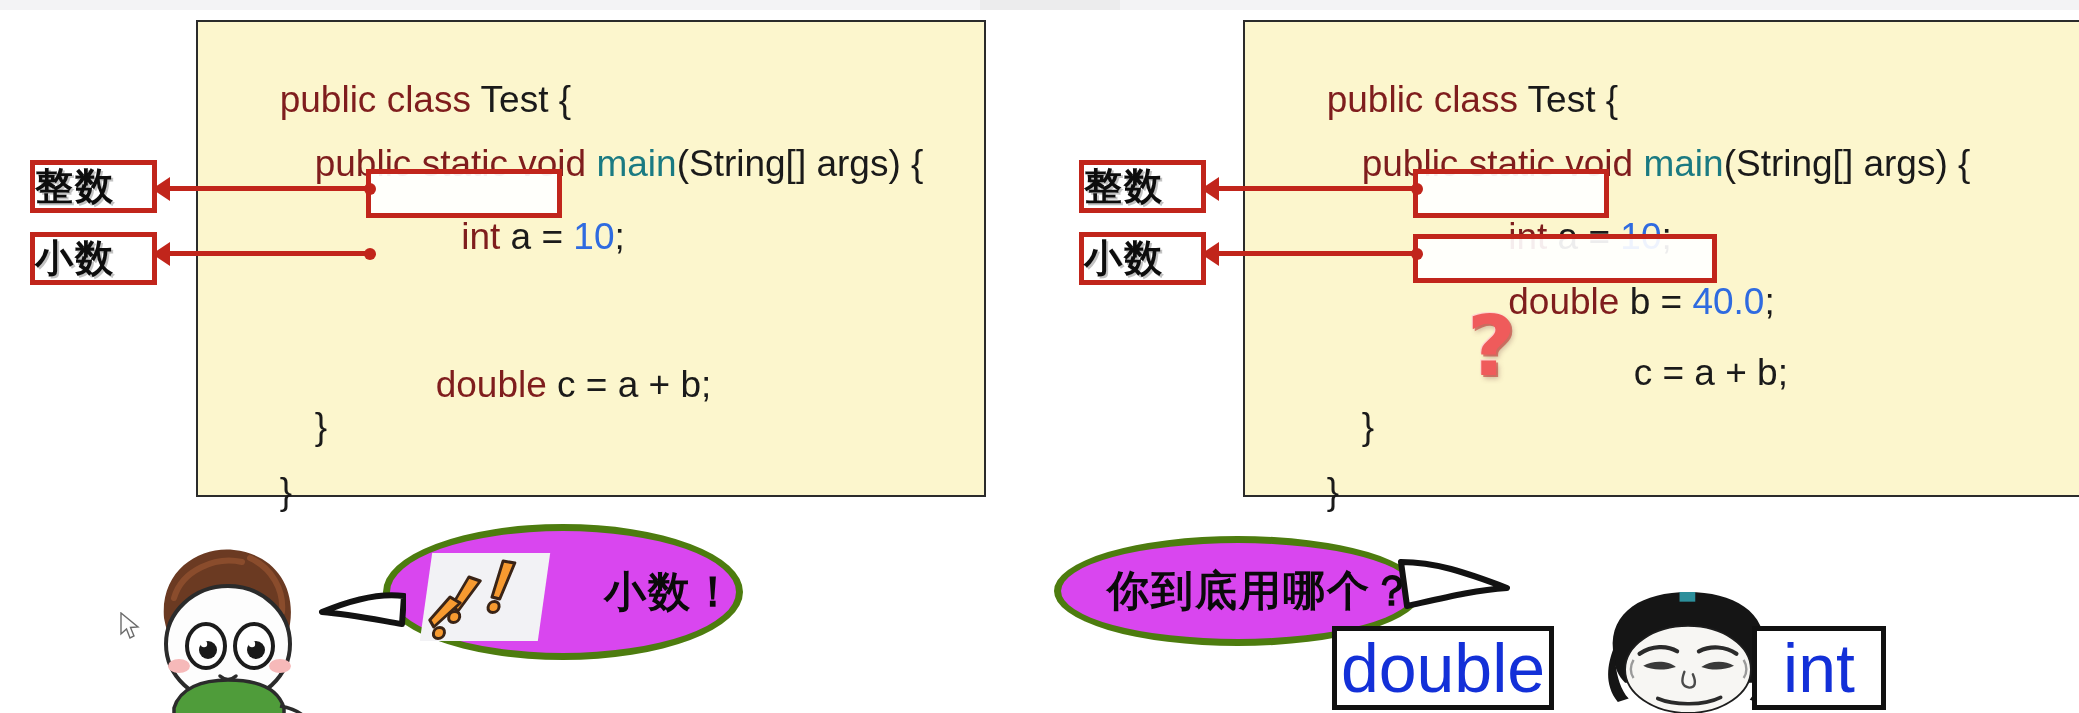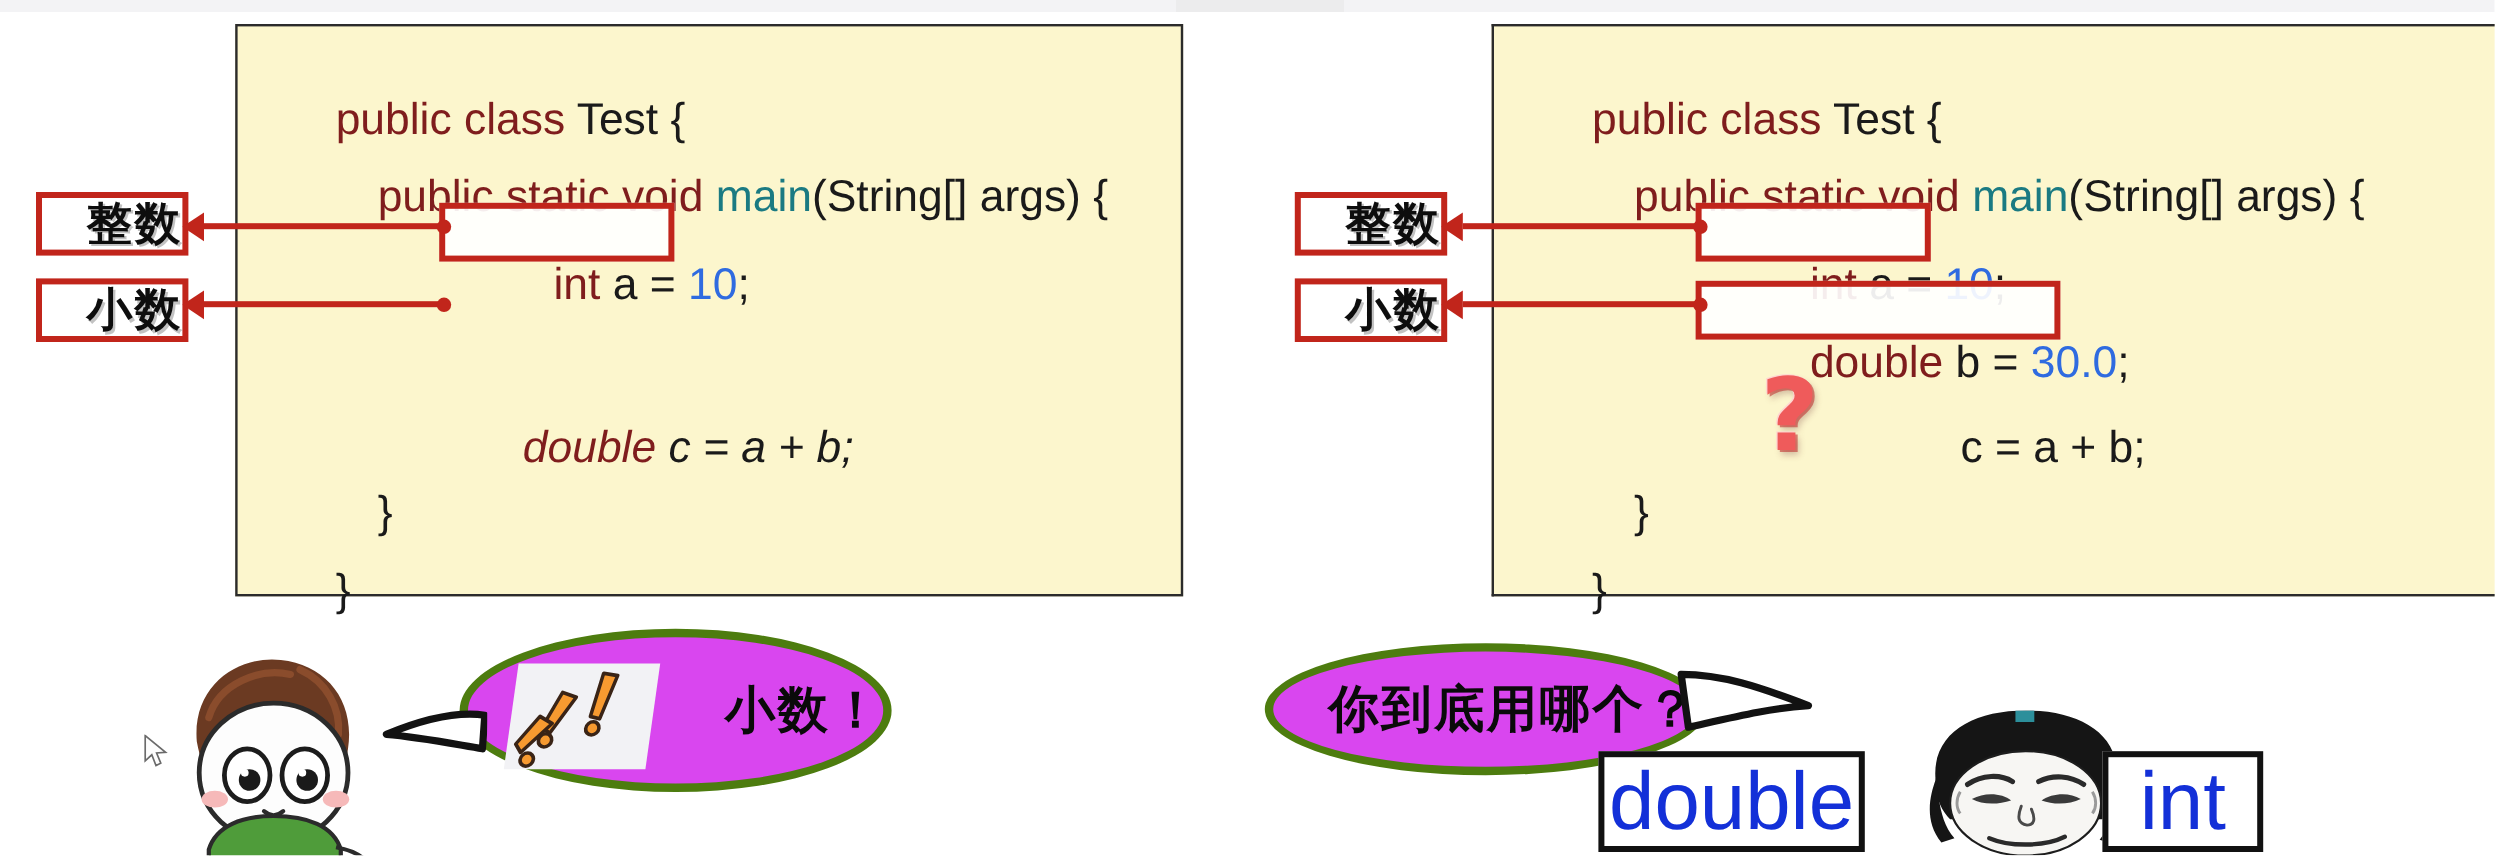--- a/index.html
+++ b/index.html
@@ -47,21 +47,21 @@
     background:rgba(255,255,255,0.92);
     box-sizing:border-box;
   }
 
   
   .tag-box{
     position:absolute;
     border:5px solid #c1251b;
     background:#ffffff;
     box-sizing:border-box;
-    display:flex;align-items:center;justify-content:flex-end;
+    display:flex;align-items:center;justify-content:flex-start;
   }
   .tag-box span{
     font-family:"DejaVu Sans","Liberation Sans",sans-serif;
     font-weight:bold;
     font-size:38px;
     color:#0d0d0d;
     letter-spacing:2px;
     text-shadow:2px 2px 0 rgba(120,120,120,0.45);
   }
 
@@ -158,21 +158,21 @@
       <span class="kw">public static void </span><span class="mth">main</span><span class="pl">(String[] args) {</span>
     </div>
 
     <div class="hl-box" style="left:168px;top:147px;width:196px;height:49px;">
       <div class="code-line" style="left:8px;top:3px;">
         <span class="kw">int</span><span class="pl"> a = </span><span class="num">10</span><span class="pl">;</span>
       </div>
     </div>
 
 
-    <div class="code-line" style="left:176px;top:291px;font-style:italic;">
+    <div class="code-line" style="left:176px;top:303px;">
       <span class="kw">double</span><span class="pl"> c = a + b;</span>
     </div>
 
     <div class="code-line" style="left:55px;top:345px;">
       <span class="pl">}</span>
     </div>
     <div class="code-line" style="left:20px;top:410px;">
       <span class="pl">}</span>
     </div>
   </div>
@@ -201,21 +201,21 @@
     </div>
 
     <div class="hl-box" style="left:168px;top:147px;width:196px;height:49px;">
       <div class="code-line" style="left:8px;top:3px;">
         <span class="kw">int</span><span class="pl"> a = </span><span class="num">10</span><span class="pl">;</span>
       </div>
     </div>
 
     <div class="hl-box" style="left:168px;top:212px;width:304px;height:49px;">
       <div class="code-line" style="left:8px;top:3px;">
-        <span class="kw">double</span><span class="pl"> b = </span><span class="num">30.0</span><span class="pl">;</span>
+        <span class="kw">double</span><span class="pl"> b = </span><span class="num">40.0</span><span class="pl">;</span>
       </div>
     </div>
 
     <div class="qmark" style="left:222px;top:282px;">?</div>
 
     <div class="code-line" style="left:327px;top:291px;">
       <span class="pl">c = a + b;</span>
     </div>
 
     <div class="code-line" style="left:55px;top:345px;">

